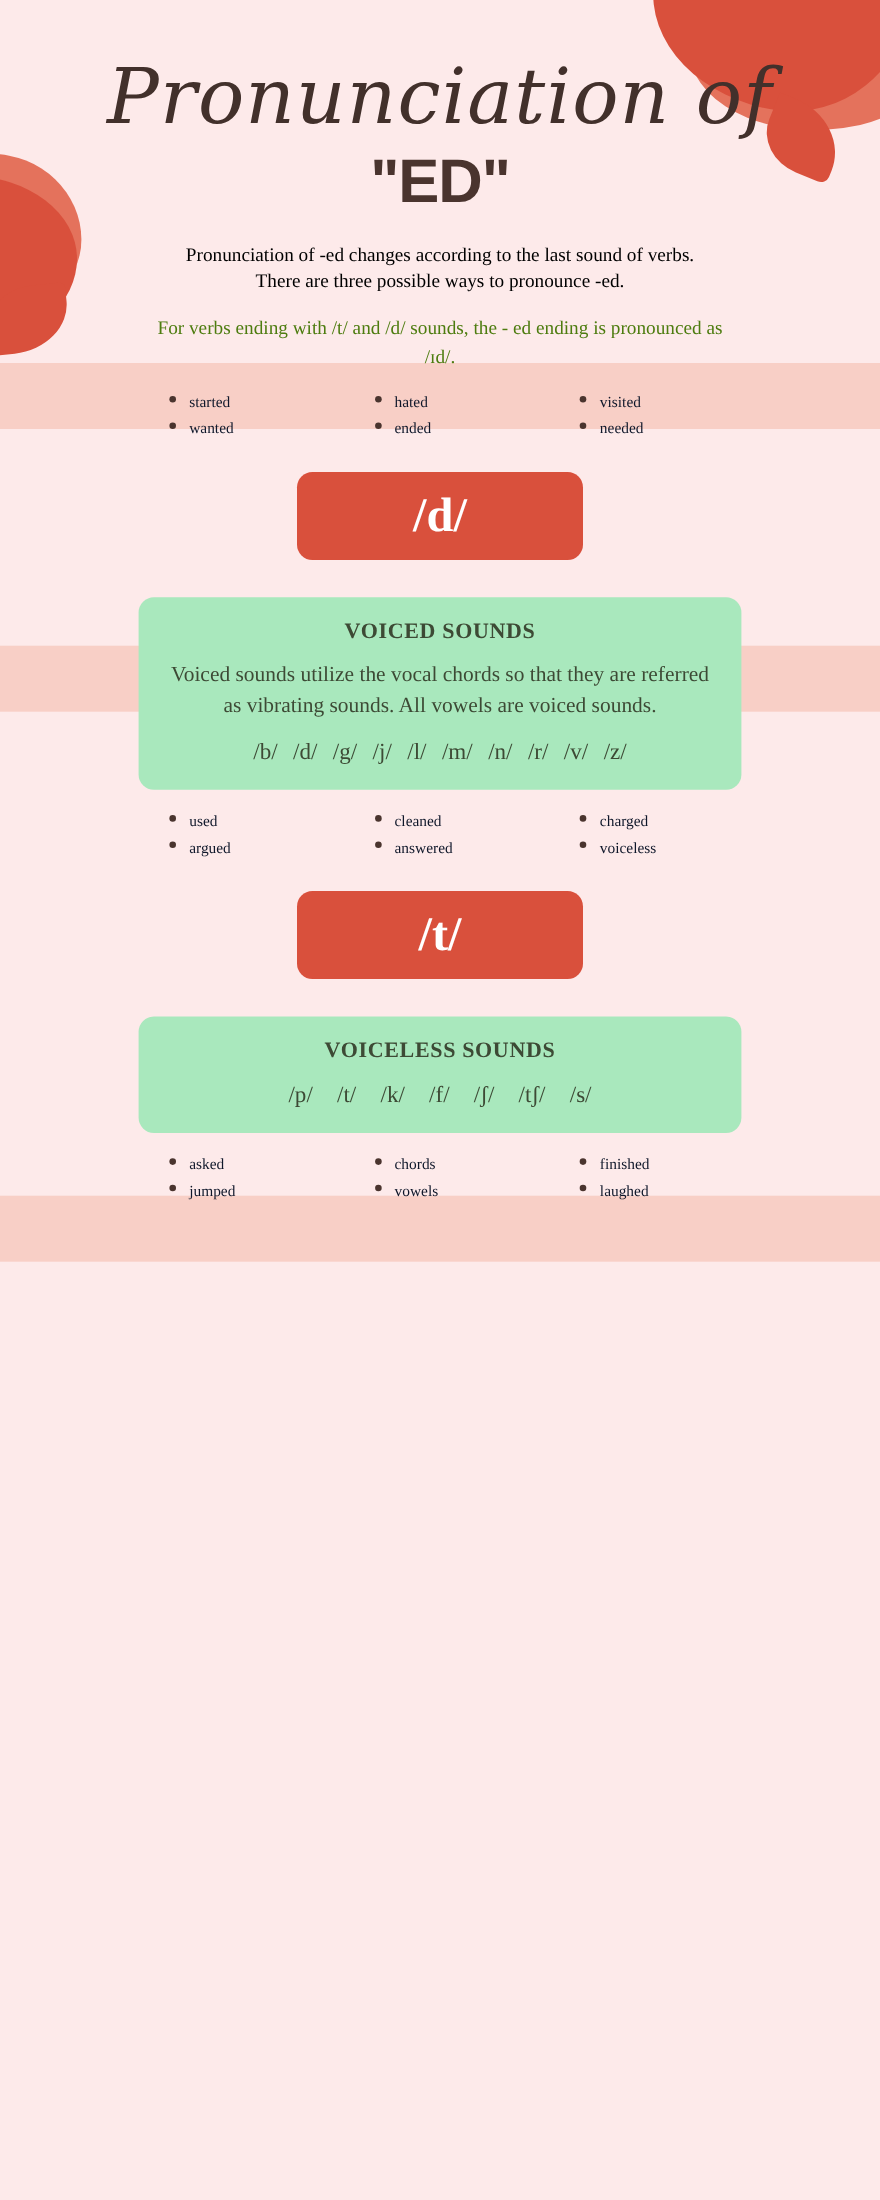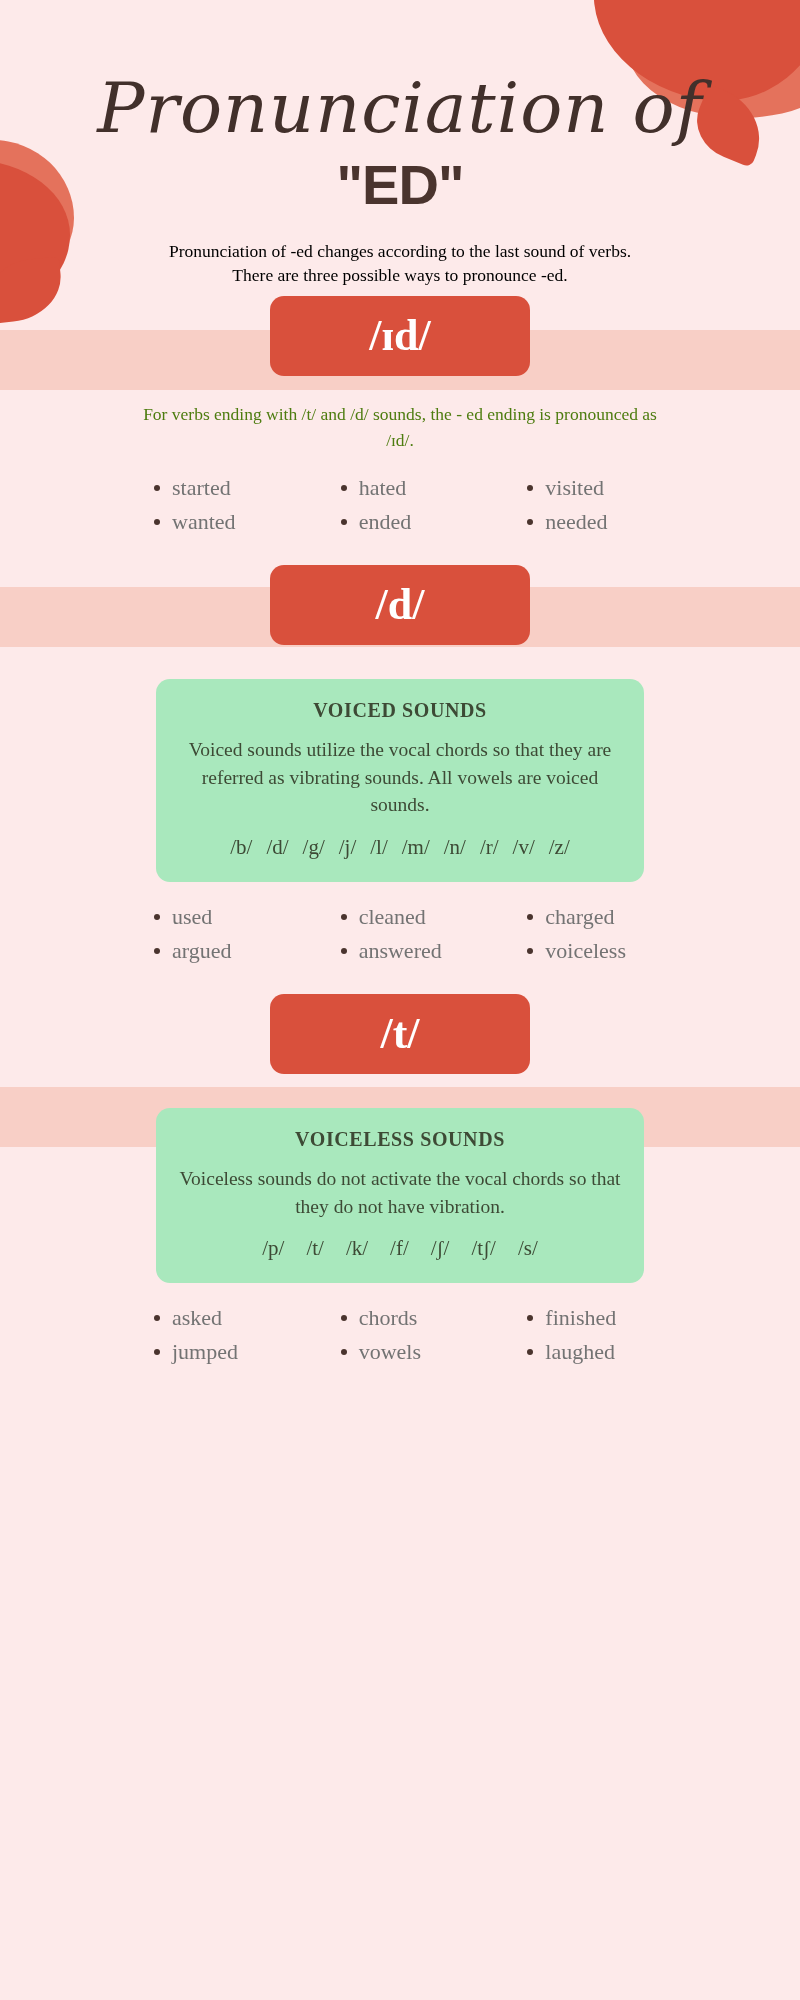--- a/index.html
+++ b/index.html
@@ -64,21 +64,21 @@
   .content{position:relative;z-index:5;}
 
   .title-script{
     text-align:center;
     font-family:"DejaVu Serif",serif;
     font-style:italic;
     font-weight:400;
     font-size:70px;
     line-height:1.05;
     color:#42302b;
-    padding-top:72px;
+    padding-top:52px;
     letter-spacing:1px;
   }
   .title-ed{
     text-align:center;
     font-family:"Liberation Sans","DejaVu Sans",sans-serif;
     font-weight:700;
     font-size:56px;
     letter-spacing:-1px;
     color:#4a342e;
     margin-top:6px;
@@ -130,36 +130,36 @@
     width:560px;
     margin:22px auto 0;
     display:grid;
     grid-template-columns:1fr 1fr 1fr;
     row-gap:8px;
     column-gap:0;
   }
   .verb{
     display:flex;
     align-items:baseline;
-    font-size:22px;
-    color:#737373;
+    font-size:14px;
+    color:#0f172a;
     padding-left:34px;
     text-align:center;
   }
   .verb .dot{
     width:6px;height:6px;border-radius:50%;
     background:#4a342e;
     margin-right:12px;
     flex:0 0 auto;
     position:relative;top:-4px;
   }
 
   
   .greenbox{
-    width:488px;
+    width:548px;
     margin:26px auto 0;
     background:#a9e8bd;
     border-radius:14px;
     padding:20px 22px 22px;
     box-sizing:border-box;
     text-align:center;
   }
   .greenbox h3{
     margin:0 0 14px;
     font-size:20px;
@@ -200,23 +200,20 @@
   <div class="band" style="top:587px"></div>
   <div class="band" style="top:1087px"></div>
 
   <div class="content">
 
     <div class="title-script">Pronunciation of</div>
     <div class="title-ed">"ED"</div>
     <p class="intro">Pronunciation of -ed changes according to the last sound of verbs. There are three possible ways to pronounce -ed.</p>
 
     <div>
-      <div class="badge-row">
-        <div class="badge">/ɪd/</div>
-      </div>
       <p class="sect-desc">For verbs ending with /t/ and /d/ sounds, the - ed ending is pronounced as /ɪd/.</p>
       <div class="verbs">
         <div class="verb">
             <span class="dot"></span>
             <span>started</span>
           </div>
         <div class="verb">
             <span class="dot"></span>
             <span>hated</span>
           </div>
@@ -289,21 +286,20 @@
       </div>
     </div>
 
     <div style="margin-top:22px">
       <div class="badge-row">
         <div class="badge">/t/</div>
       </div>
 
       <div class="greenbox">
         <h3>VOICELESS SOUNDS</h3>
-        <p>Voiceless sounds do not activate the vocal chords so that they do not have vibration.</p>
         <div class="symbols wide">
           <span>/p/</span>
           <span>/t/</span>
           <span>/k/</span>
           <span>/f/</span>
           <span>/ʃ/</span>
           <span>/tʃ/</span>
           <span>/s/</span>
         </div>
       </div>

